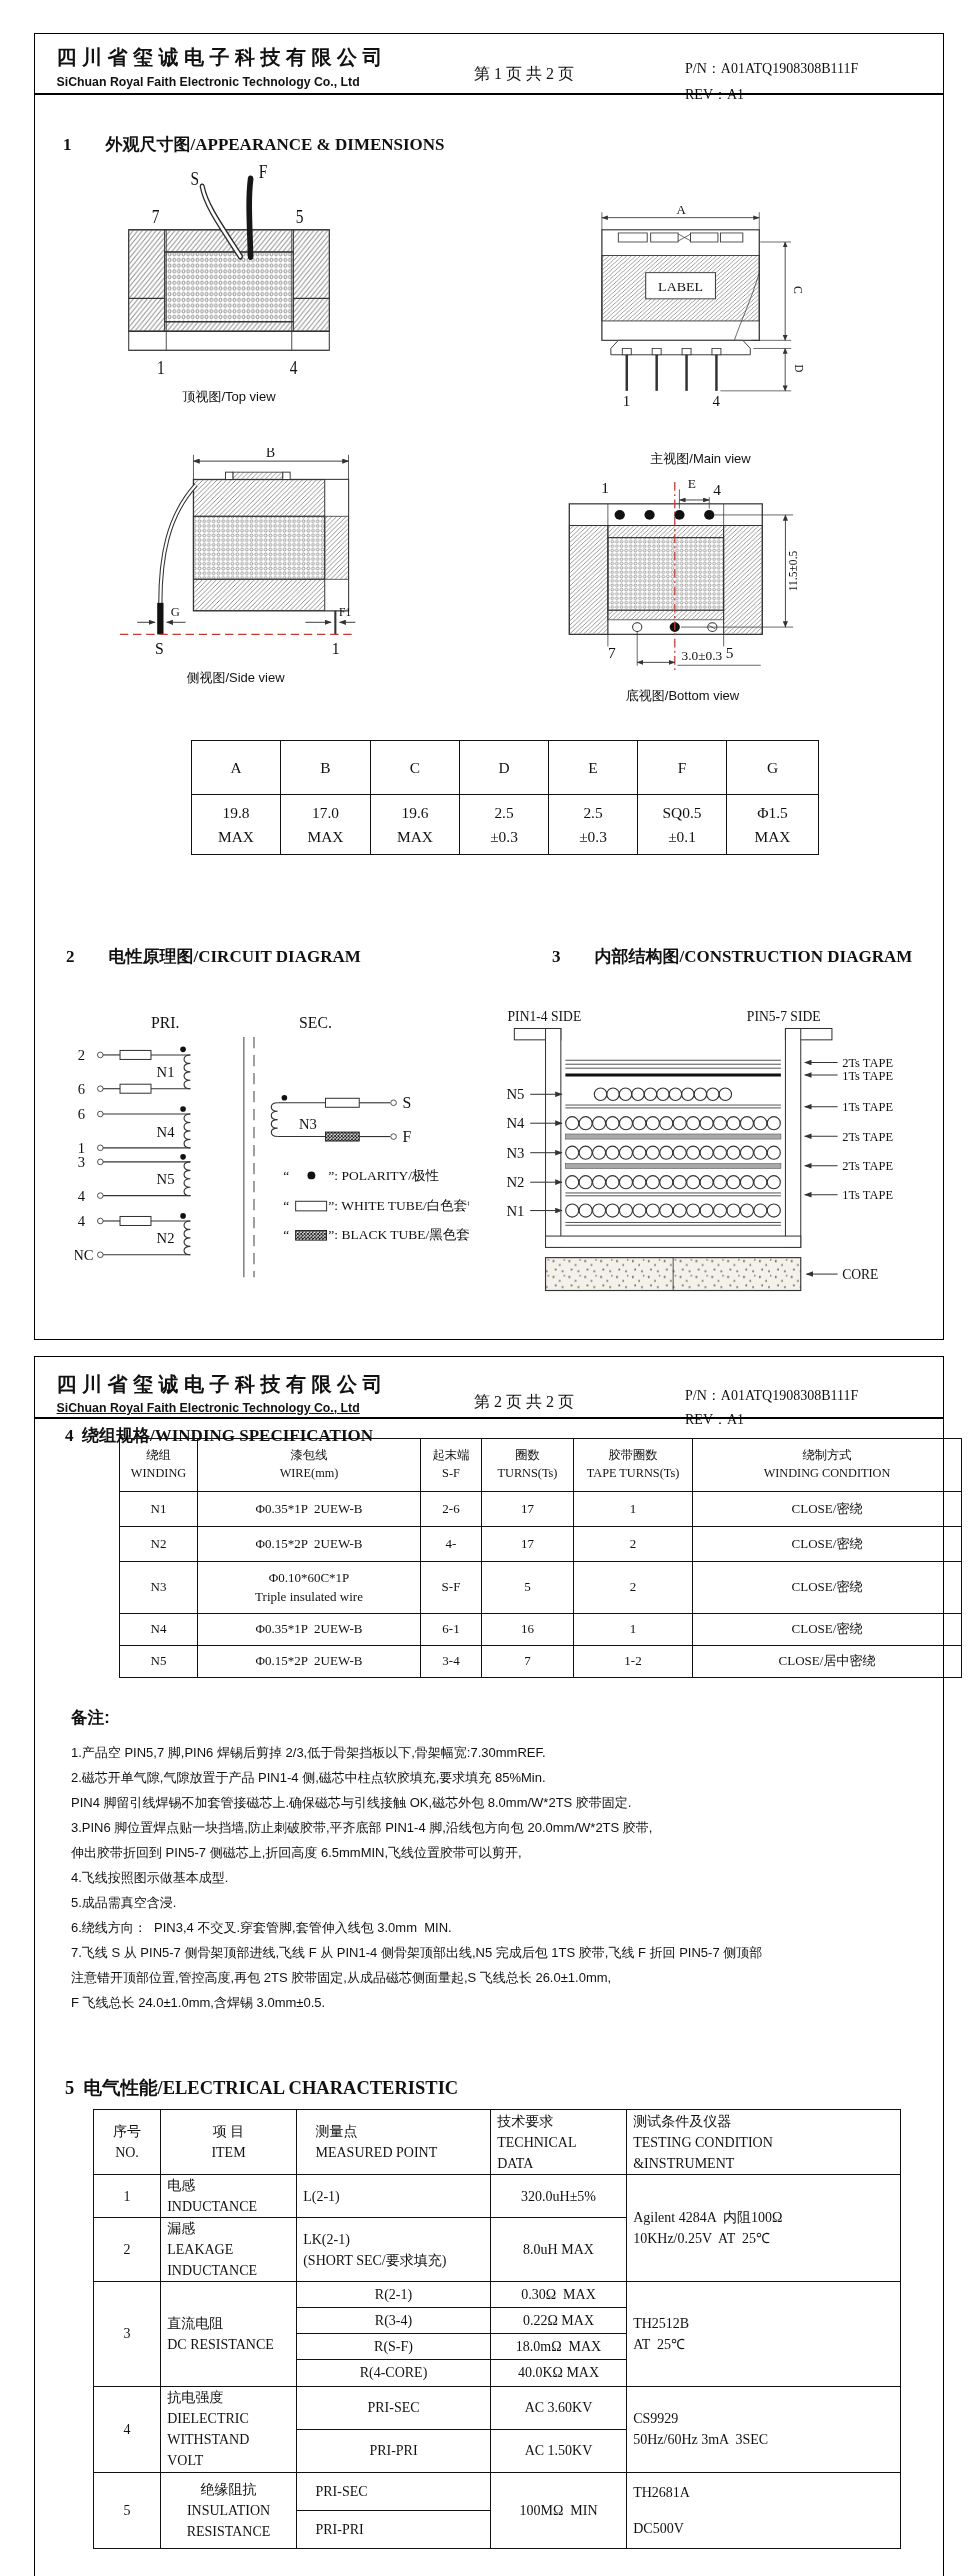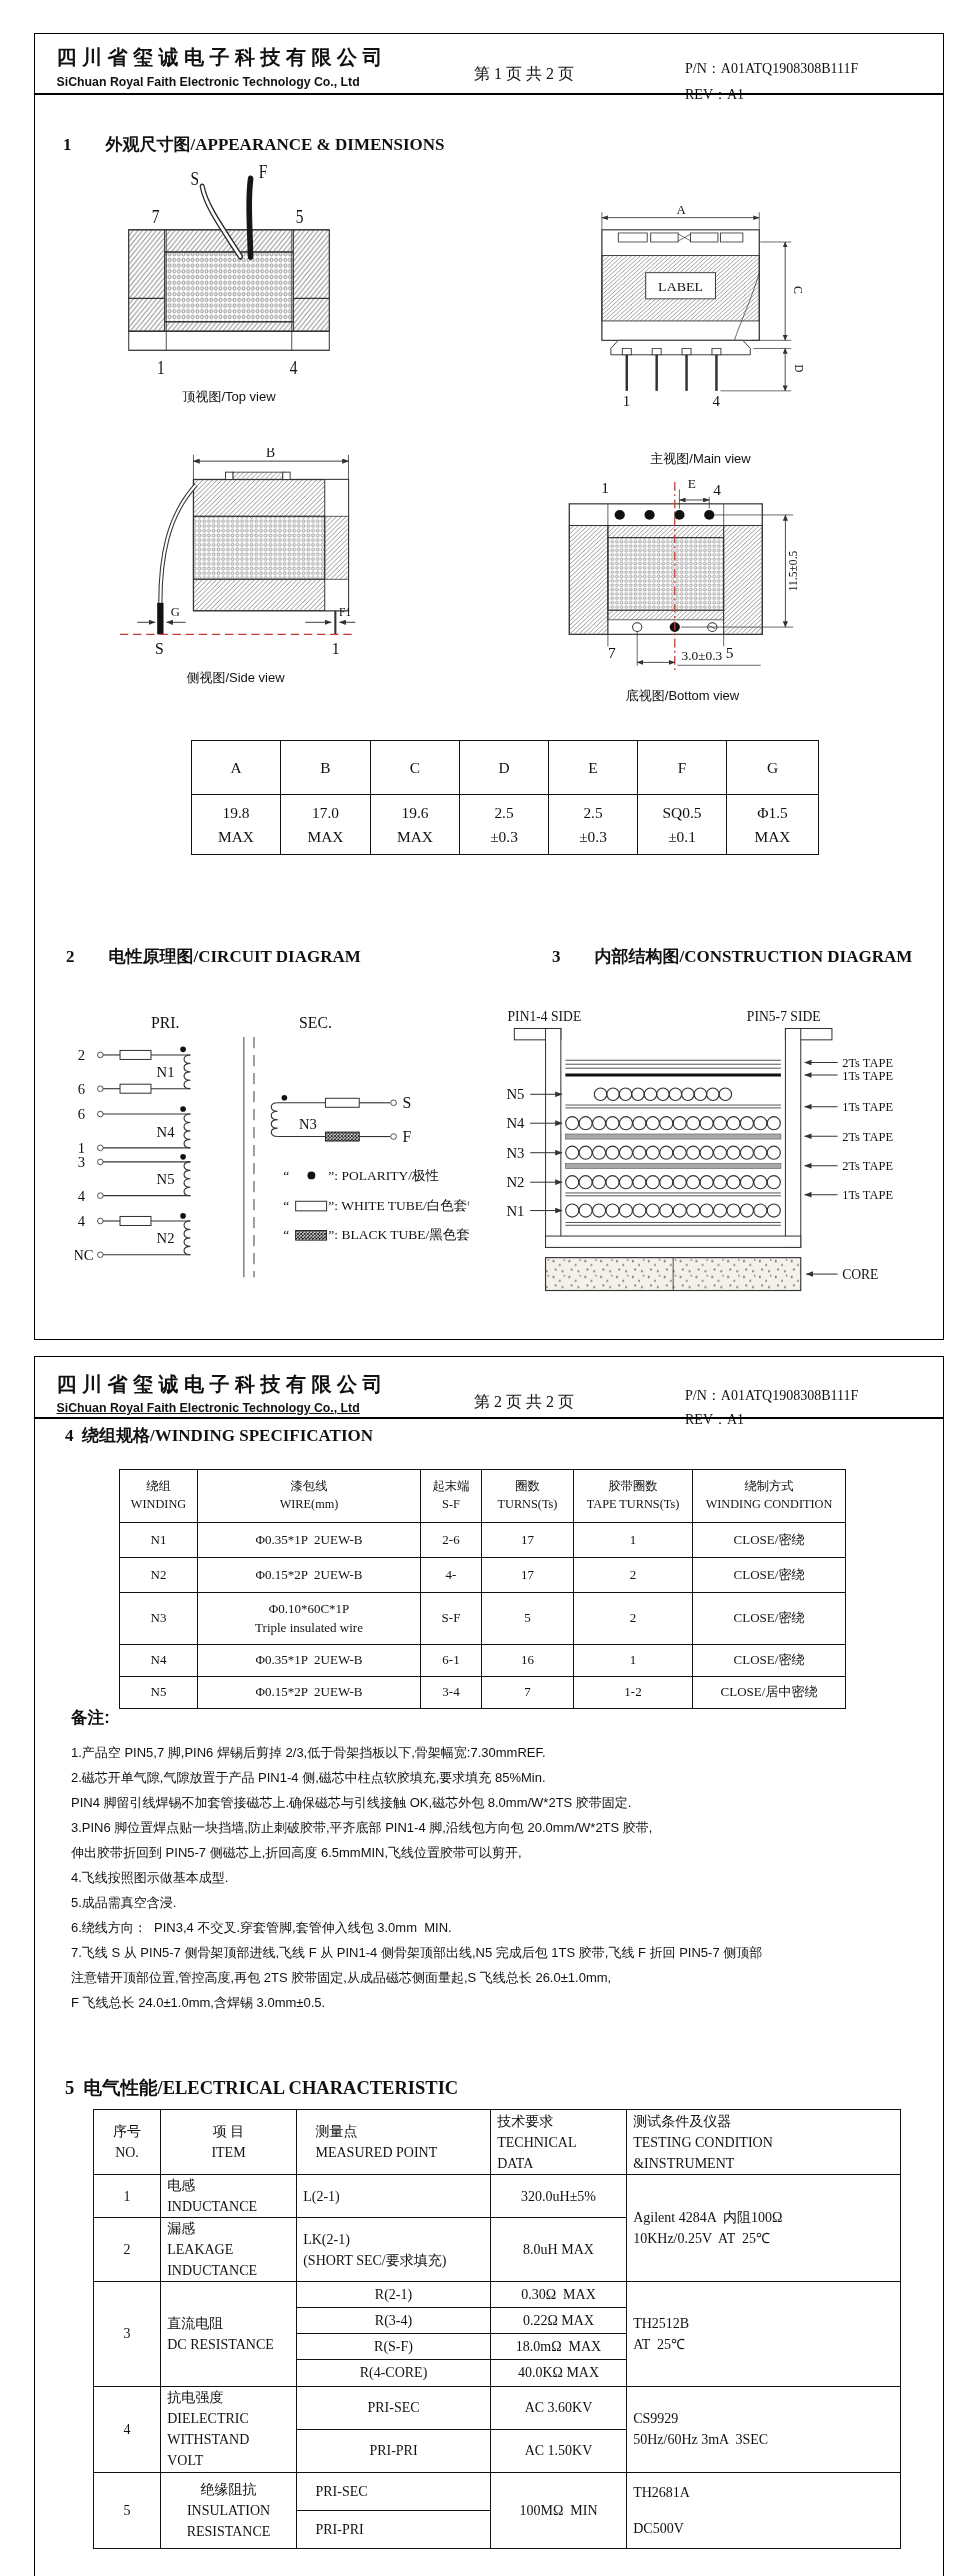--- a/index.html
+++ b/index.html
@@ -539,21 +539,21 @@
   <div class="abs pn" style="left:636px;top:13.6px;">
     <span>P/N：</span><span>A01ATQ1908308B111F</span>
   </div>
   <div class="abs pn" style="left:636px;top:38px;">
     <span>REV：</span><span>A1</span>
   </div>
   <div class="hr" style="top:60px;"></div>
 
   <div class="sec-title" style="left:30px;top:67px;">4  绕组规格/WINDING SPECIFICATION</div>
 
-  <table class="abs wtable" style="left:84px;top:112px;width:727px;">
+  <table class="abs wtable" style="left:84px;top:81px;width:843px;">
     <colgroup>
           <col style="width:78px">
           <col style="width:223px">
           <col style="width:61px">
           <col style="width:92px">
           <col style="width:119px">
           <col>
         </colgroup>
     <tbody>
           <tr style="height:53px">

